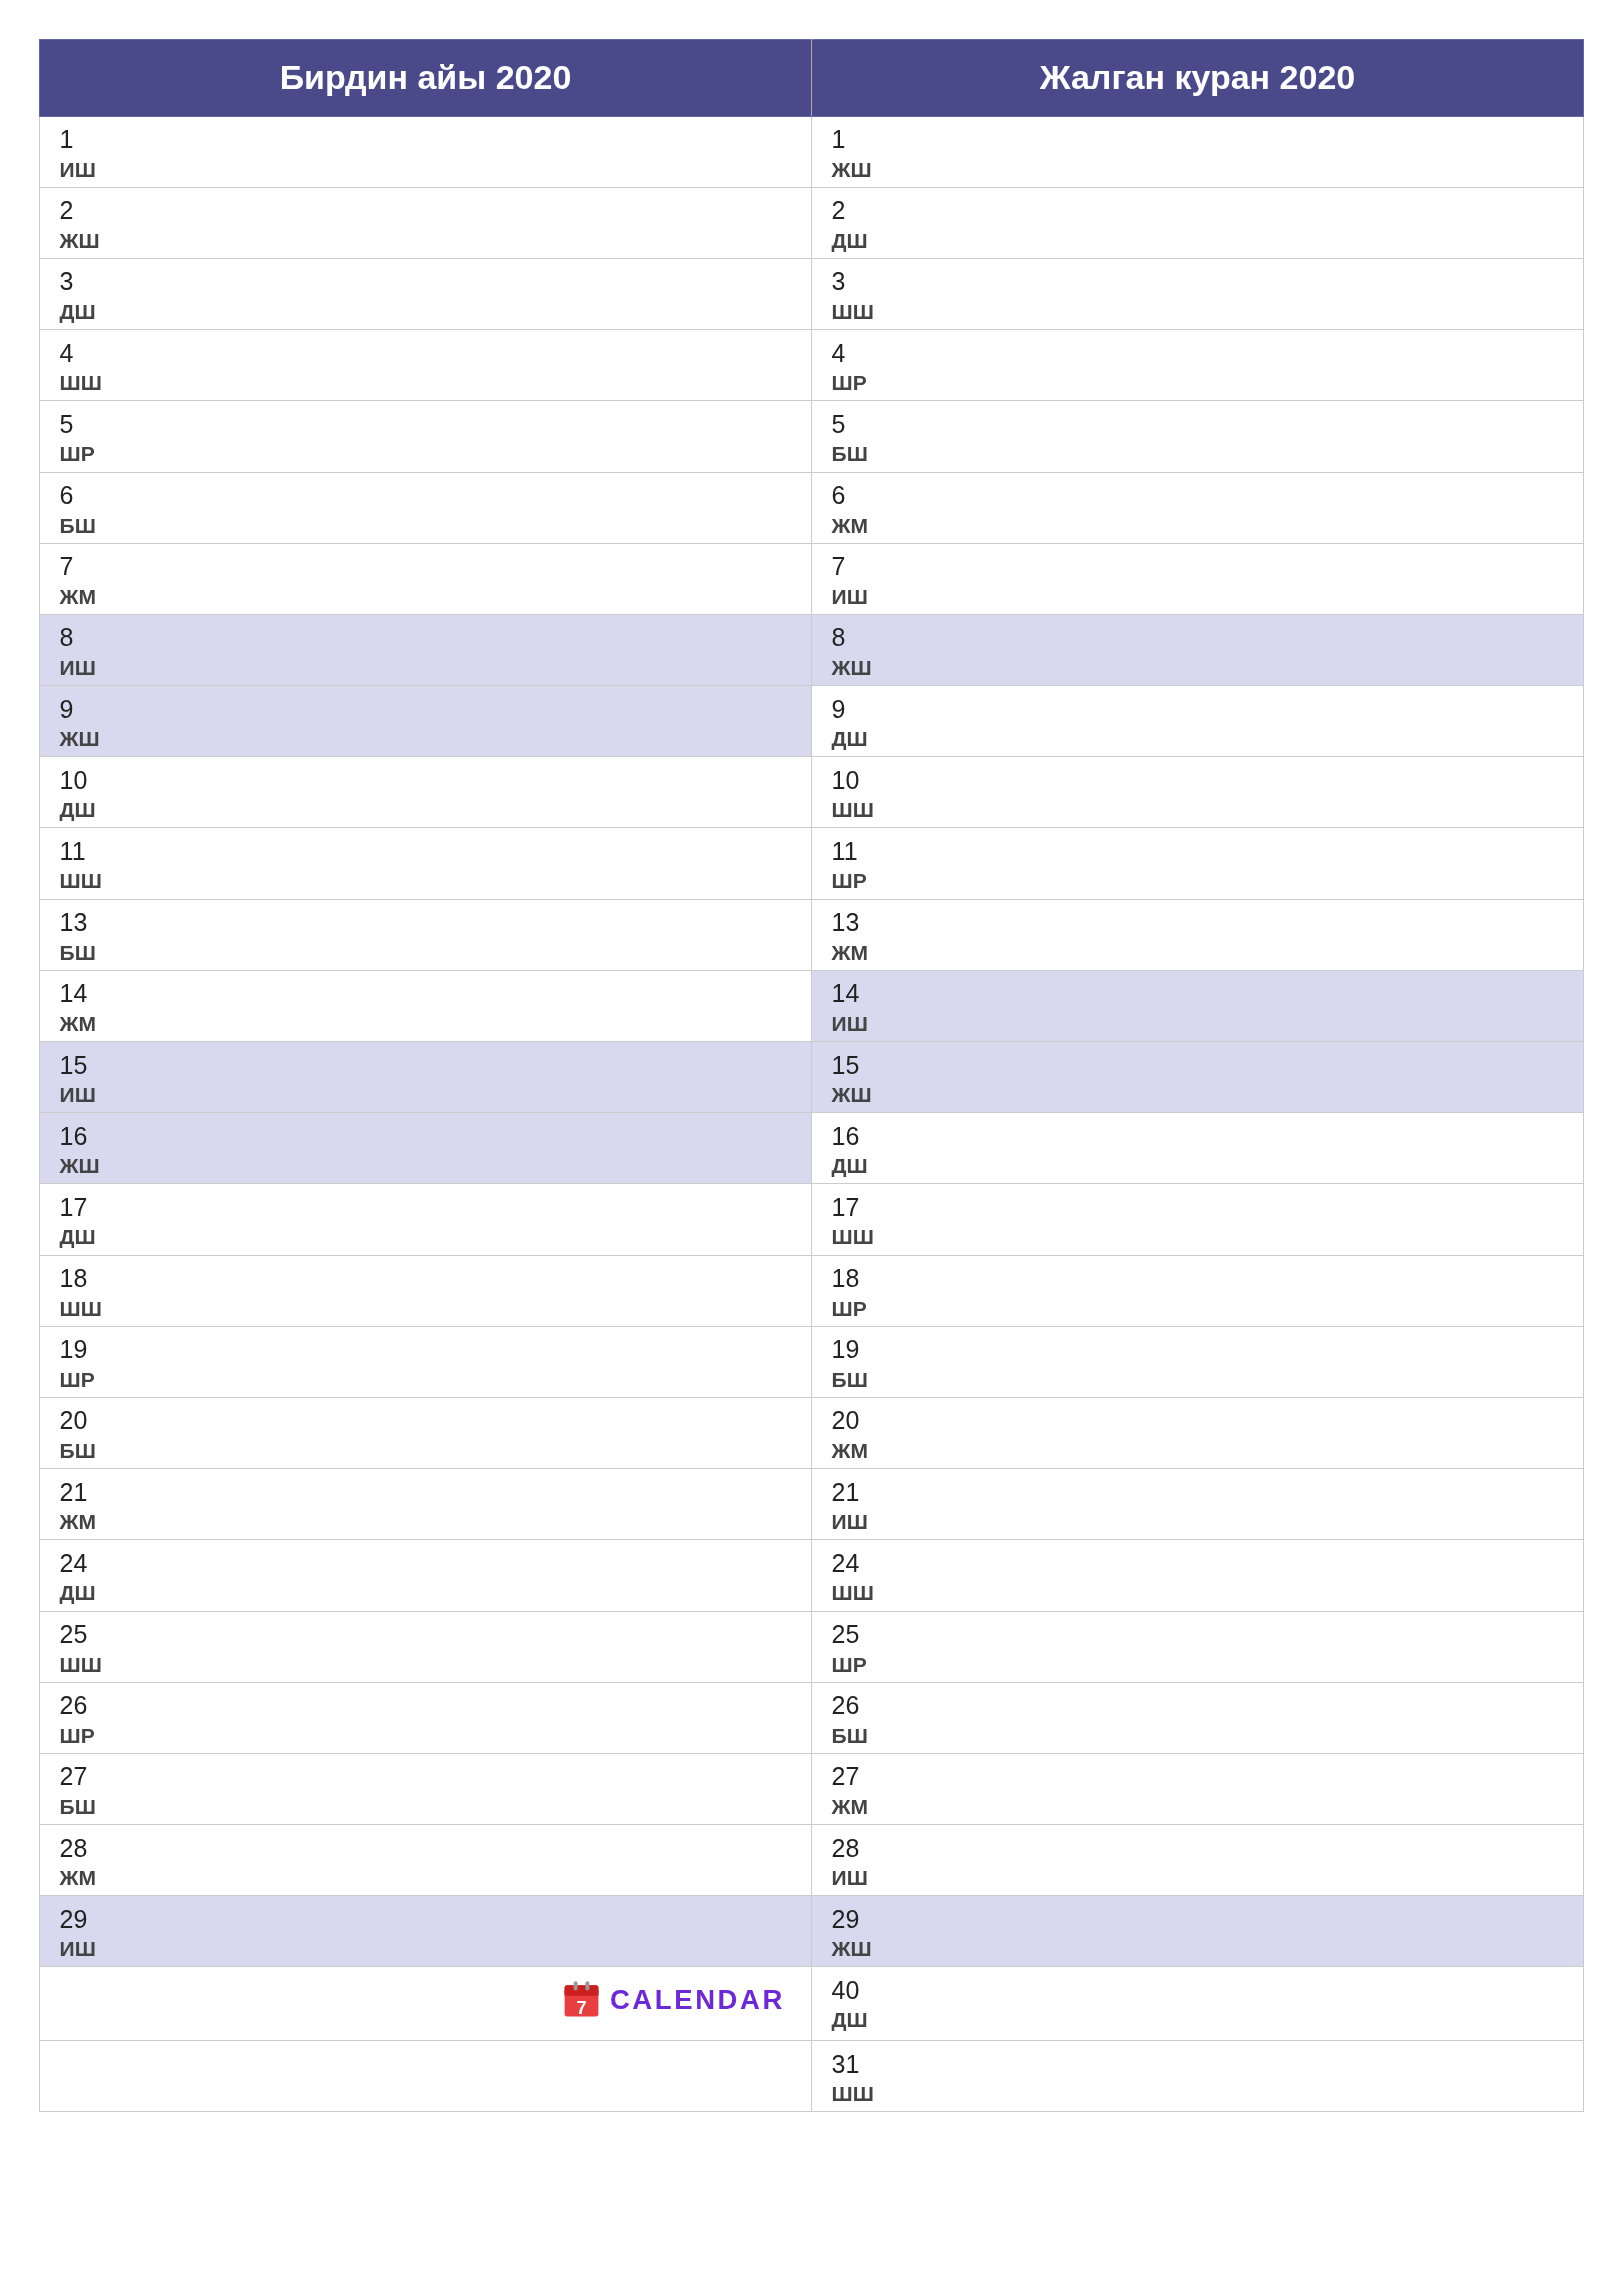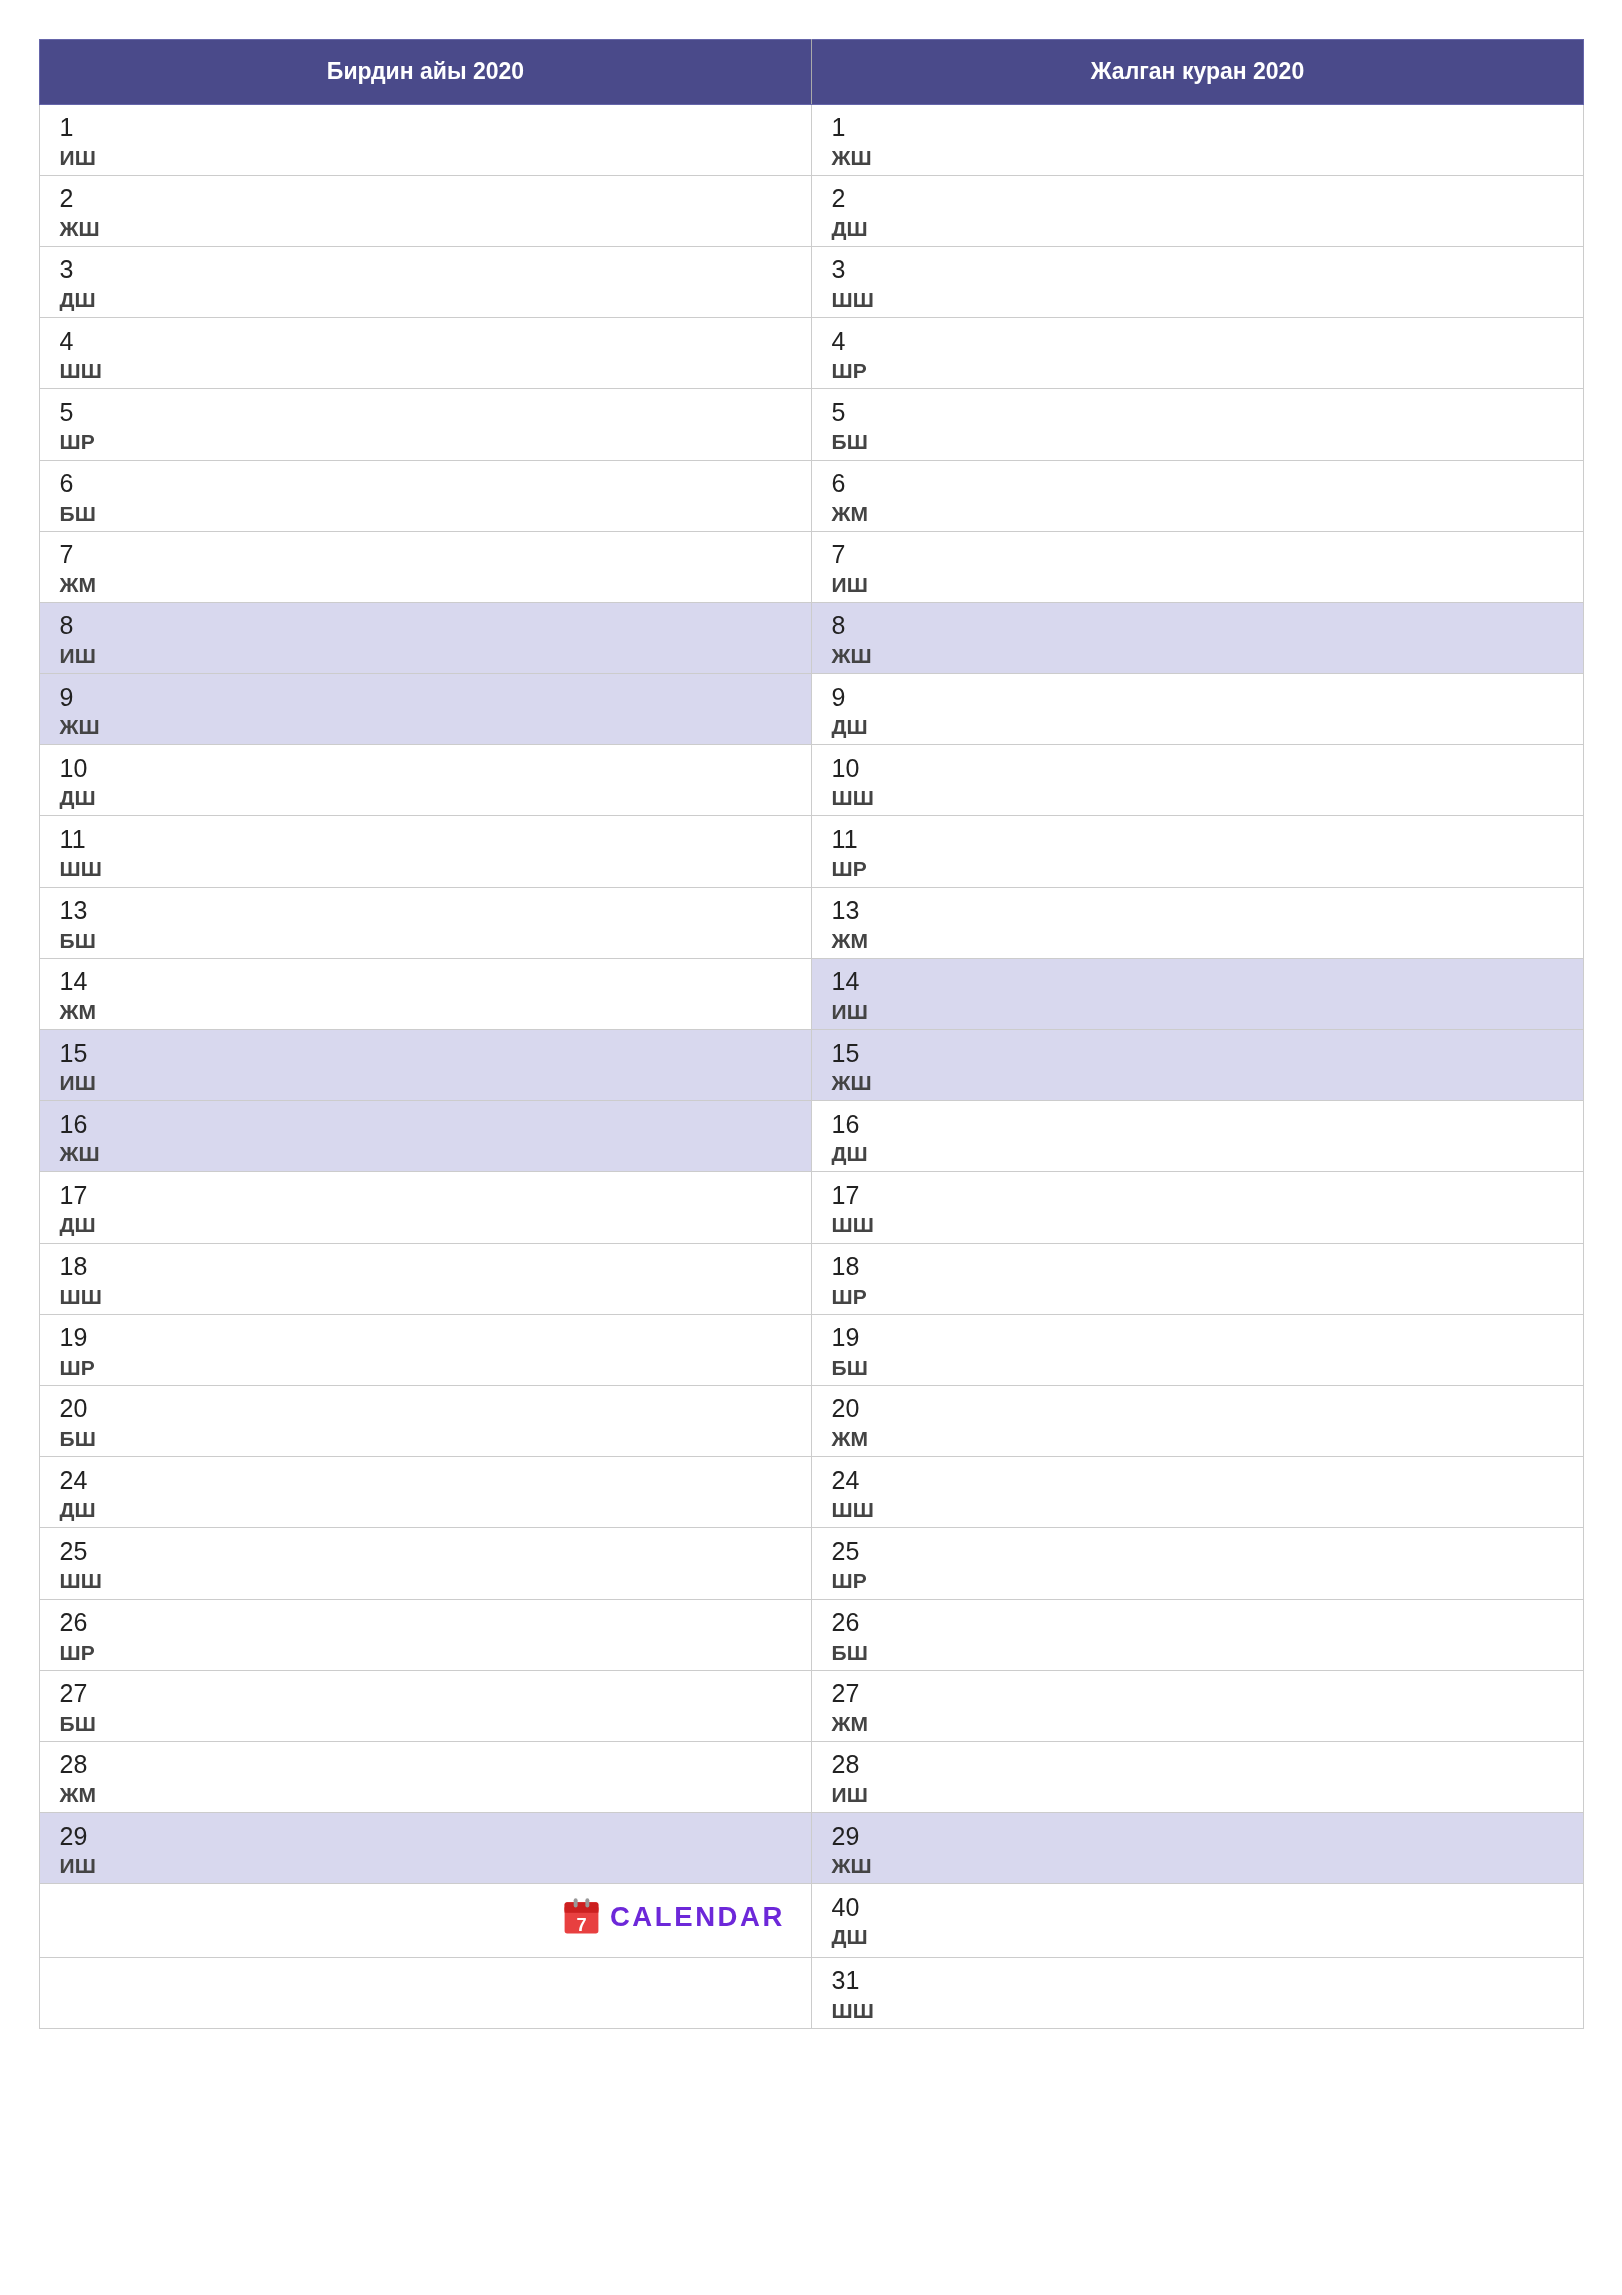--- a/index.html
+++ b/index.html
@@ -16,21 +16,21 @@
       background: #fff;
     }
     .calendar-table {
       width: 100%;
       border-collapse: collapse;
       border: 1.3px solid #ccc;
     }
     .header-row th {
       background: #4a4a8a;
       color: #fff;
-      font-size: 23px;
+      font-size: 34px;
       font-weight: bold;
       padding: 18.3px 26px;
       text-align: center;
       border: 0.7px solid #6666aa;
     }
     .header-row th:first-child {
       border-right: 1.3px solid #aaa;
     }
     .day-row td {
       padding: 6.5px 19.6px 3.9px 19.6px;
@@ -267,20 +267,30 @@
             <span class="day-number">20</span>
             <span class="day-abbr">БШ</span>
           </td>
           <td>
             <span class="day-number">20</span>
             <span class="day-abbr">ЖМ</span>
           </td>
         </tr>
         <tr class="day-row">
           <td>
+            <span class="day-number">21</span>
+            <span class="day-abbr">ЖМ</span>
+          </td>
+          <td>
+            <span class="day-number">21</span>
+            <span class="day-abbr">ИШ</span>
+          </td>
+        </tr>
+        <tr class="day-row">
+          <td>
             <span class="day-number">24</span>
             <span class="day-abbr">ДШ</span>
           </td>
           <td>
             <span class="day-number">24</span>
             <span class="day-abbr">ШШ</span>
           </td>
         </tr>
         <tr class="day-row">
           <td>

